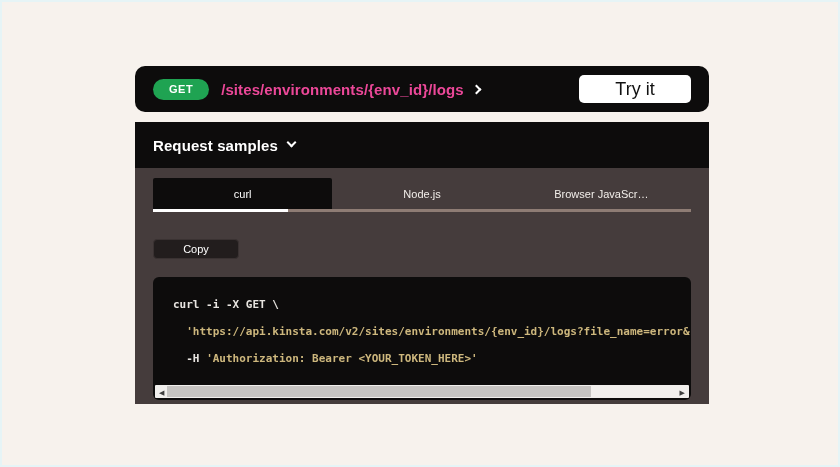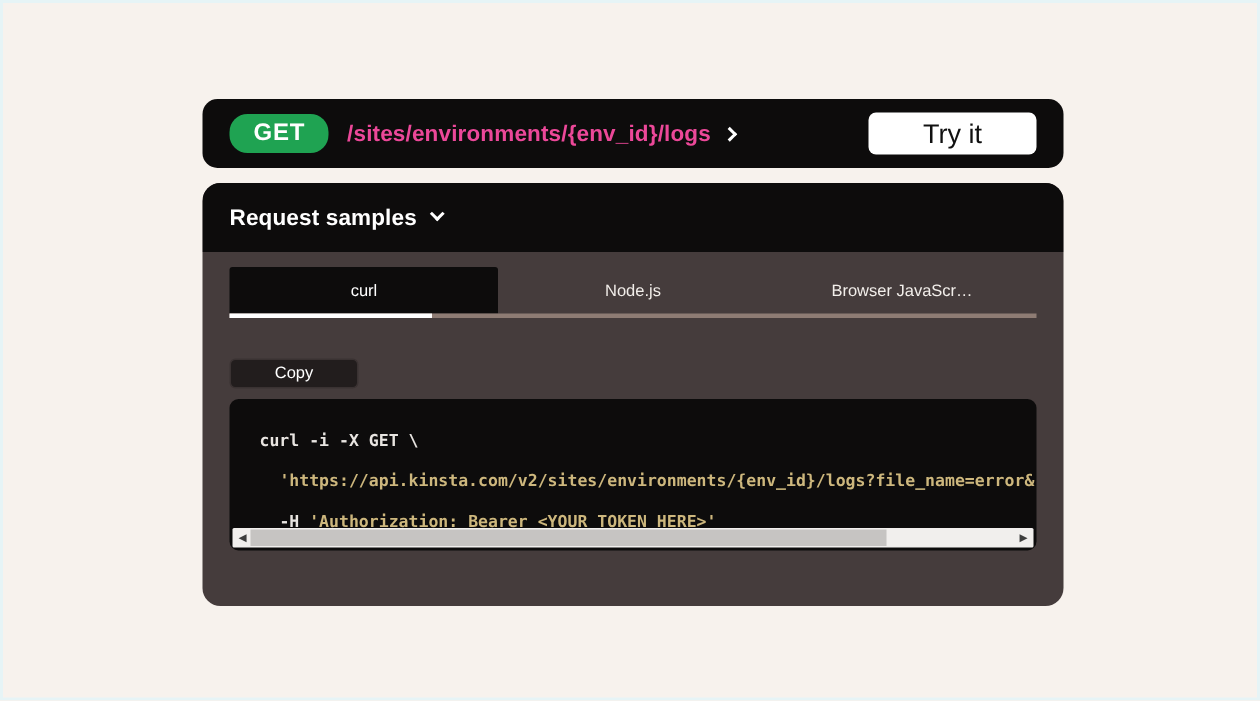--- a/index.html
+++ b/index.html
@@ -24,21 +24,21 @@
     width: 574px; height: 46px;
     background: #0d0c0c;
     border-radius: 10px;
     display: flex;
     align-items: center;
     padding: 0 18px;
   }
   .method-pill {
     background: #1fa352;
     color: #ffffff;
-    font-size: 16px;
+    font-size: 11px;
     font-weight: 700;
     letter-spacing: 0.5px;
     padding: 5px 16px;
     border-radius: 12px;
     line-height: 1;
   }
   .endpoint-path {
     color: #ec4899;
     font-size: 15px;
     font-weight: 700;
@@ -66,21 +66,21 @@
     font-weight: 500;
     cursor: pointer;
   }
 
   
   .samples-card {
     position: absolute;
     left: 133px; top: 120px;
     width: 574px; height: 282px;
     background: #453c3c;
-    border-radius: 12px;
+    border-radius: 0;
     overflow: hidden;
   }
   .samples-header {
     height: 46px;
     background: #0d0c0c;
     display: flex;
     align-items: center;
     padding: 0 18px;
     cursor: pointer;
   }
@@ -146,22 +146,22 @@
     color: #ffffff;
     font-family: "Liberation Sans", sans-serif;
     font-size: 11px;
     line-height: 1;
     cursor: pointer;
   }
 
   
   .code-block {
     position: relative;
-    margin-top: 7px;
-    width: 538px; height: 101px;
+    margin-top: 18px;
+    width: 538px; height: 123px;
     background: #0d0c0c;
     border-radius: 6px;
     overflow: hidden;
   }
   .code {
     font-family: "DejaVu Sans Mono", monospace;
     font-size: 11px;
     font-weight: 700;
     line-height: 27px;
     padding: 14px 0 0 20px;

